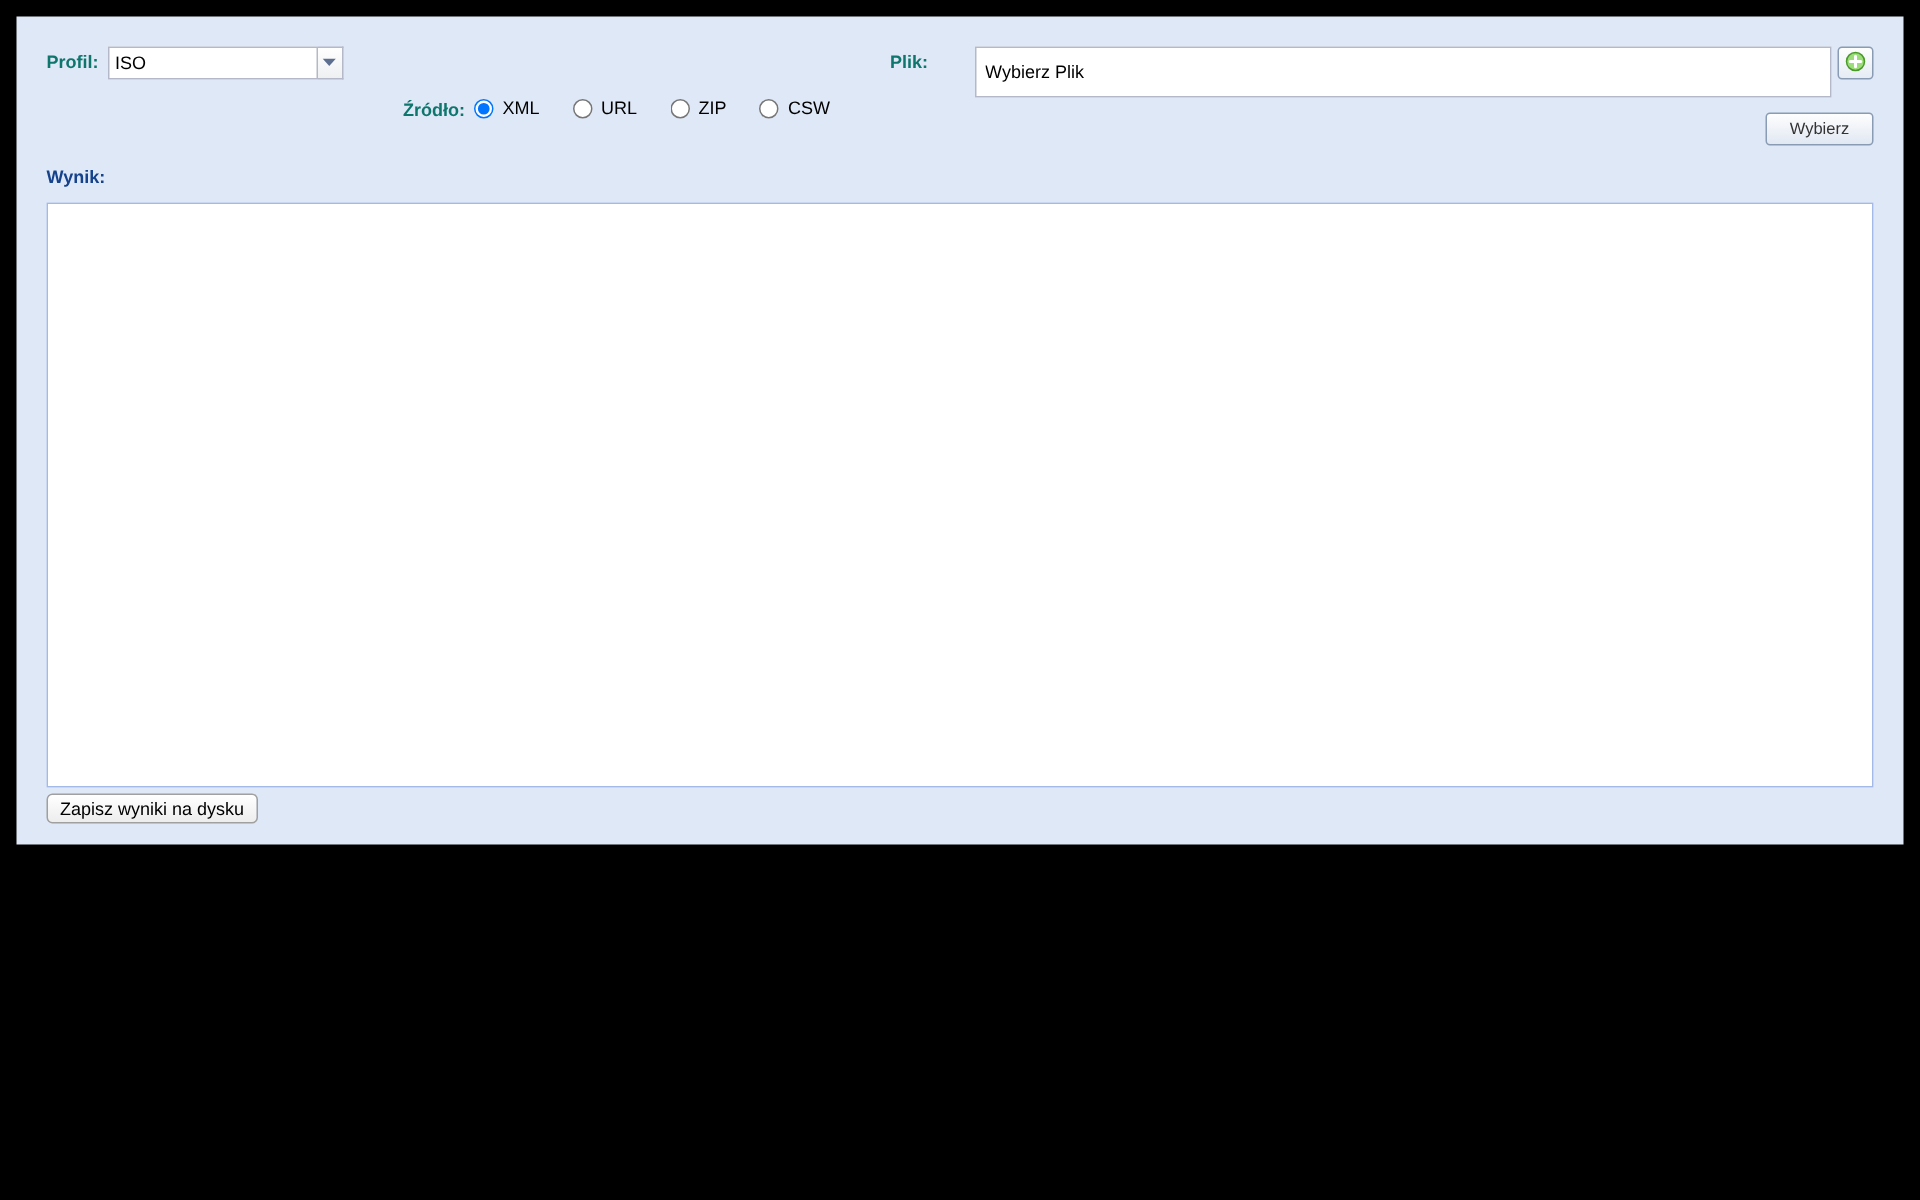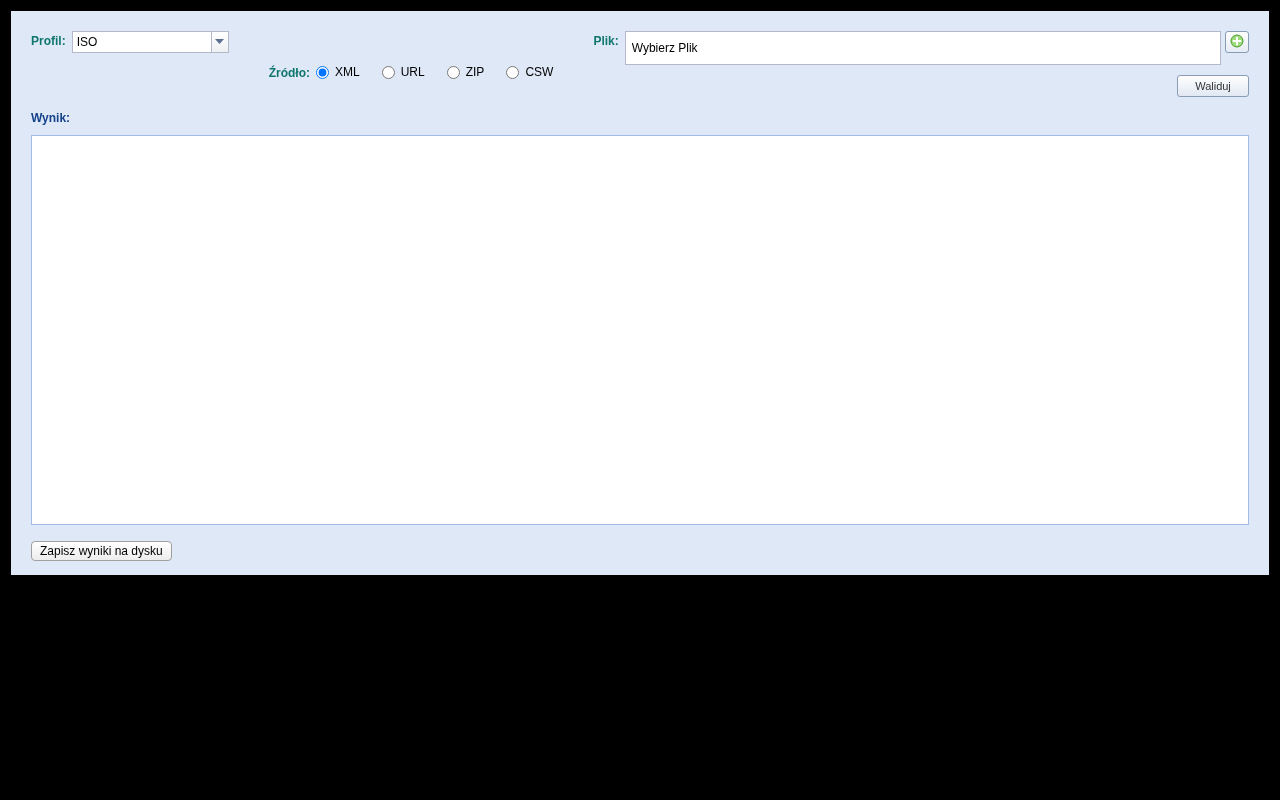--- a/index.html
+++ b/index.html
@@ -97,20 +97,21 @@
     }
     .file-group {
       flex: 1;
       display: flex;
       flex-direction: column;
     }
     .file-row {
       display: flex;
       align-items: flex-start;
       width: 100%;
+      gap: 25px;
     }
     .file-input-wrap {
       flex: 1;
       display: flex;
       align-items: stretch;
       gap: 4px;
     }
     .file-input {
       flex: 1;
       height: 34px;
@@ -161,21 +162,21 @@
       margin-bottom: 10px;
       display: block;
     }
     .result-box {
       width: 100%;
       height: 390px;
       background: #fff;
       border: 1px solid #a3bae9;
     }
     .save-btn-wrap {
-      margin-top: 16px;
+      margin-top: 4px;
     }
     .save-btn {
       font-size: 12px;
       font-family: inherit;
       padding: 2px 8px;
       border: 1px solid #a0a0a0;
       border-radius: 4px;
       background: linear-gradient(#ffffff, #ededed);
       cursor: pointer;
     }
@@ -232,21 +233,21 @@
               <svg width="14" height="14" viewBox="0 0 14 14">
                 <circle cx="7" cy="7" r="6" fill="#9cdc7a" stroke="#4a9a2a" stroke-width="1"></circle>
                 <path d="M7 3.5 L7 10.5 M3.5 7 L10.5 7" stroke="#fff" stroke-width="2" stroke-linecap="round"></path>
               </svg>
             </span>
           </div>
         </div>
       </div>
       <div class="validate-row">
         <div class="ext-btn">
-          <span>Waliduj</span>
+          <span>Wybierz</span>
         </div>
       </div>
     </div>
 
   </div>
 
   <div class="result-section">
     <span class="result-label">Wynik:</span>
     <div class="result-box"></div>
     <div class="save-btn-wrap">

